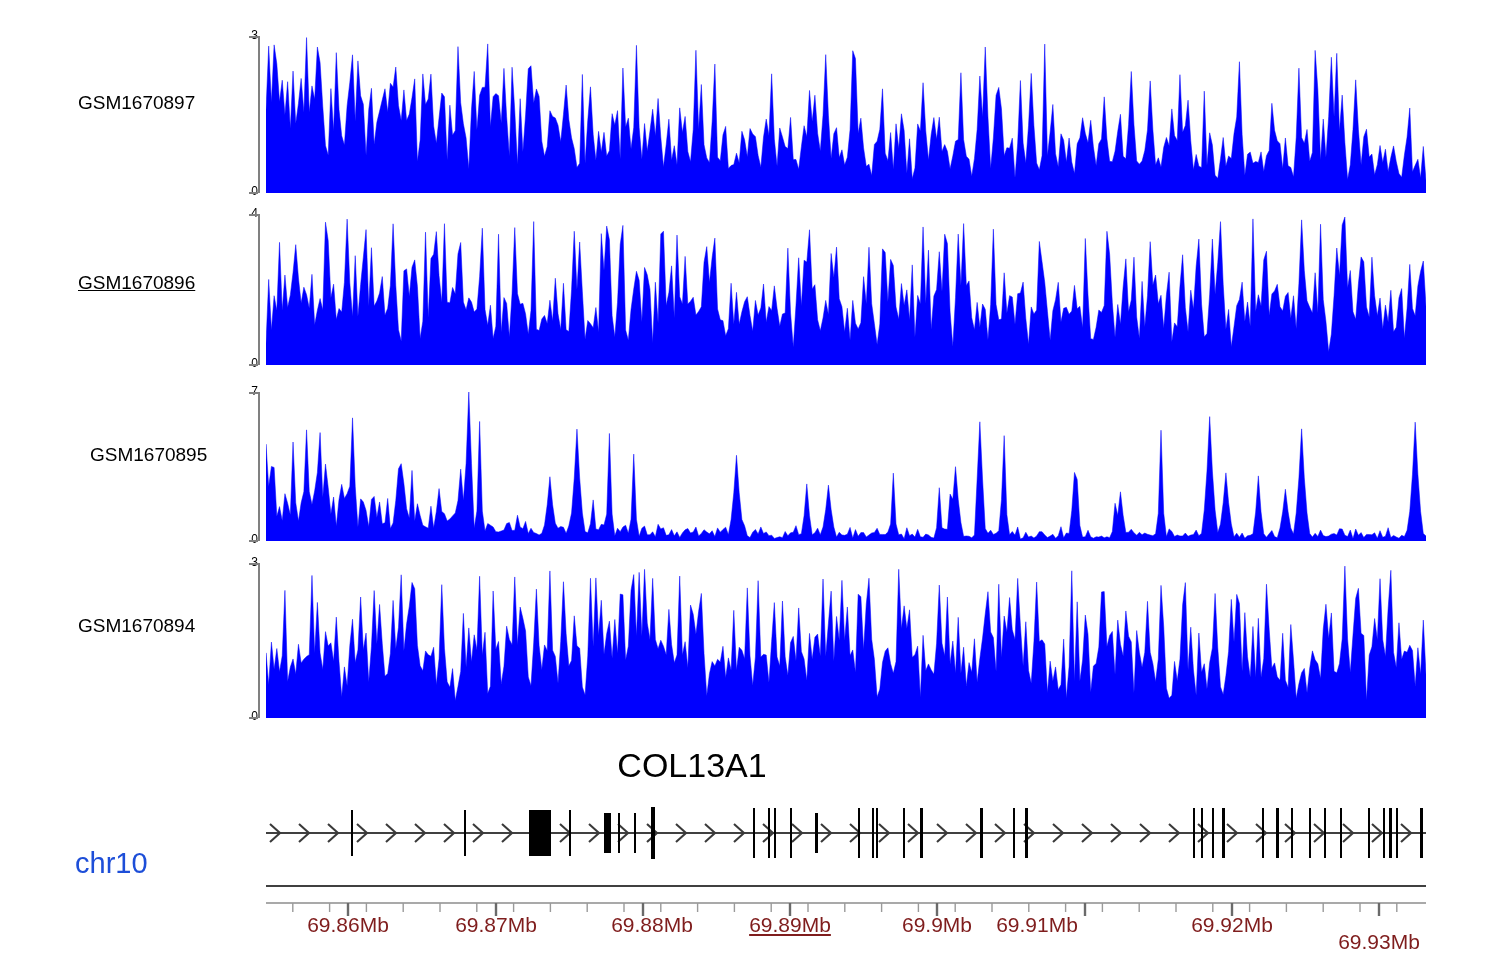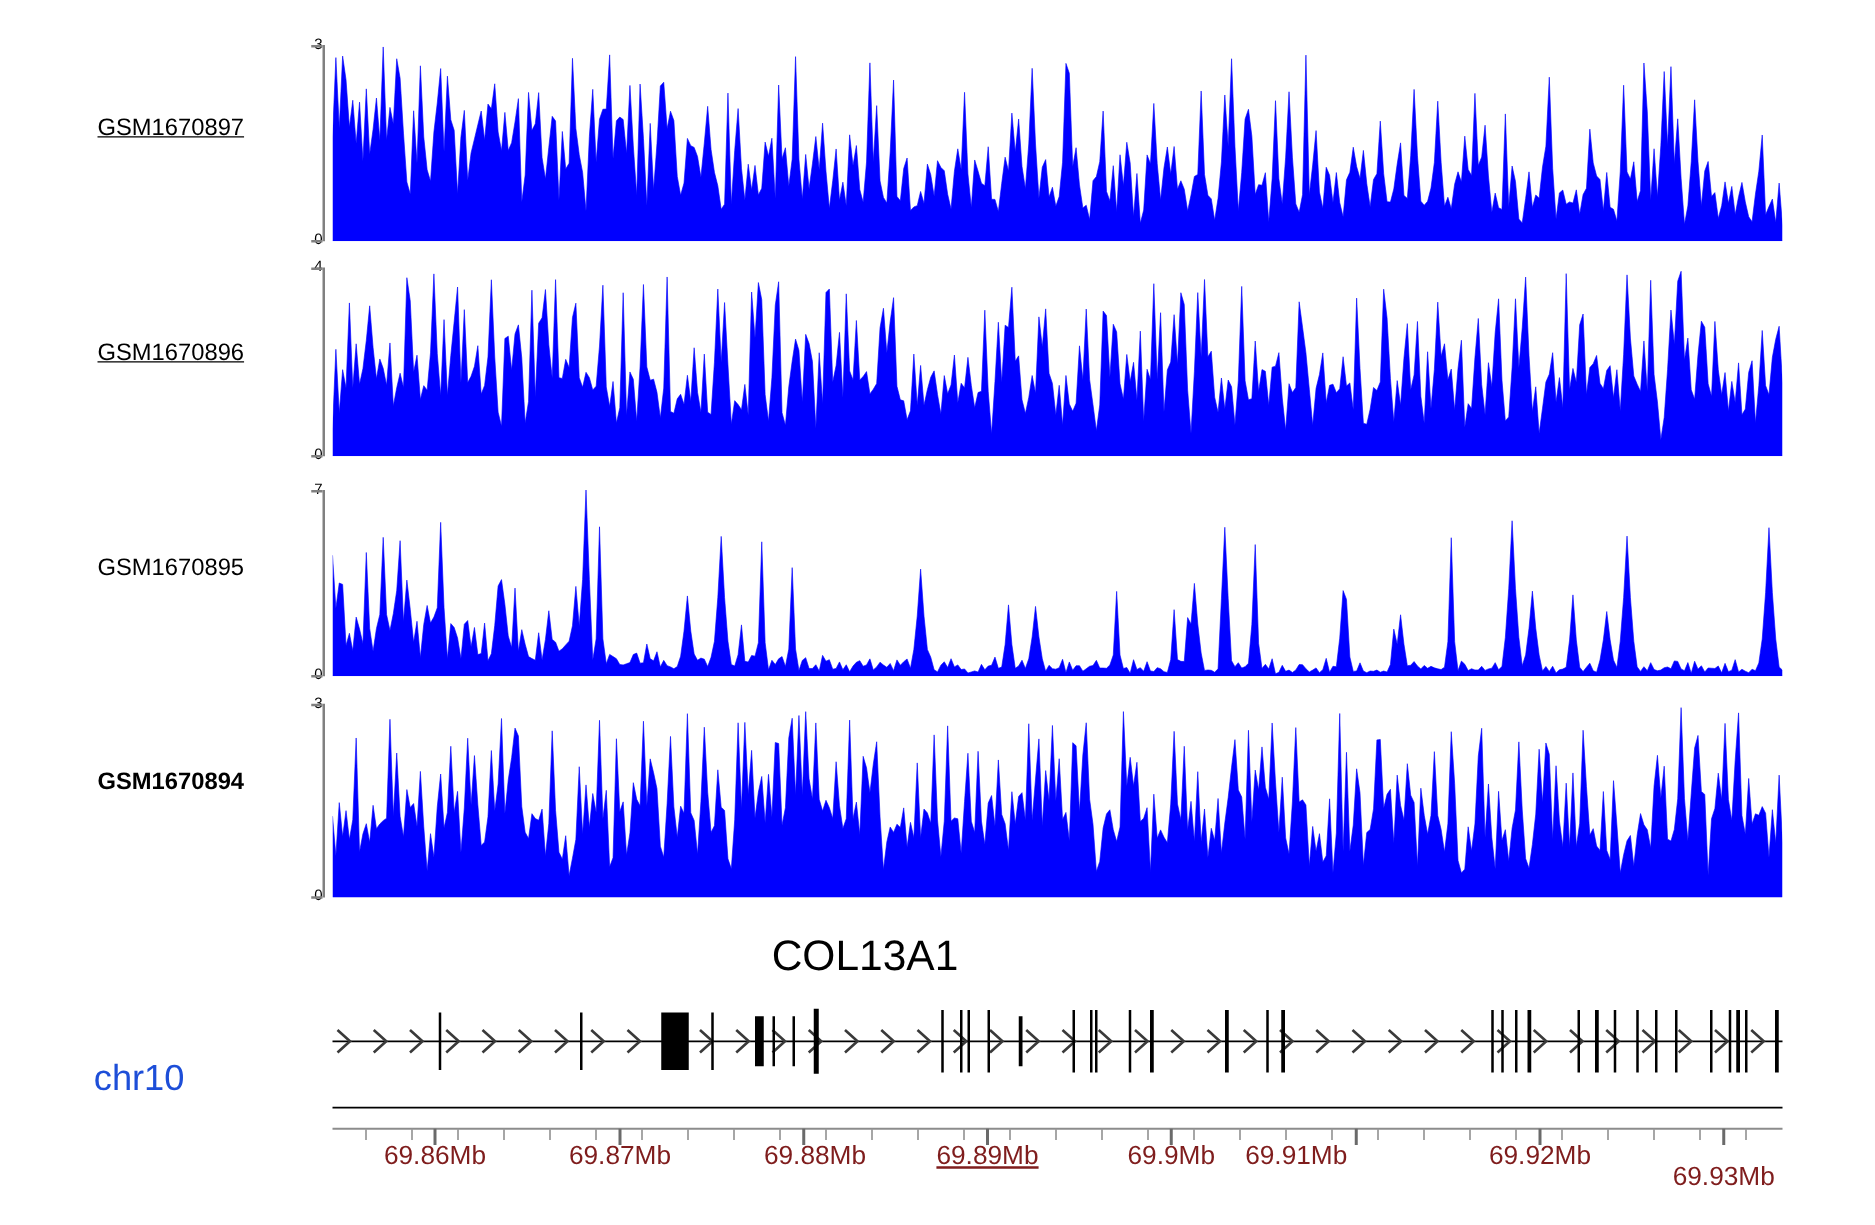--- a/index.html
+++ b/index.html
@@ -62,21 +62,21 @@
     font-size:21px;
     color:#7f1d1d;
     white-space:nowrap;
     transform:translateX(-50%);
   }
 </style>
 </head>
 <body>
 
 <div id="stage">
-    <div class="track-label" style="left: 78px; top: 92px; text-decoration: underline;">GSM1670897</div>
+    <div class="track-label" style="left: 78px; top: 92px;">GSM1670897</div>
     <div class="axis-max" style="left: 218px; top: 28px;">3</div>
     <div class="axis-min" style="left: 218px; top: 184px;">0</div>
     <div class="yaxis" style="left: 258px; top: 36px; height: 157px;"></div>
     <div class="ytick" style="left: 249px; top: 36px;"></div>
     <div class="ytick" style="left: 249px; top: 192px;"></div>
     <div class="plot" style="left: 266px; top: 36px; width: 1160px; height: 157px;">
       <svg width="1160" height="157" viewBox="0 0 1160 157" preserveAspectRatio="none">
         <path d="M0,157 L0.00,73.93 L2.70,10.08 L5.41,66.15 L8.11,8.86 L10.82,27.87 L13.52,65.84 L16.22,44.20 L18.93,78.80 L21.63,45.70 L24.34,92.55 L27.04,35.09 L29.74,87.40 L32.45,67.50 L35.15,42.43 L37.86,76.18 L40.56,1.57 L43.26,76.18 L45.97,49.91 L48.67,63.13 L51.38,10.99 L54.08,26.57 L56.78,70.52 L59.49,109.58 L62.19,119.26 L64.90,52.62 L67.60,94.63 L70.30,16.66 L73.01,73.60 L75.71,99.80 L78.41,108.99 L81.12,69.64 L83.82,46.42 L86.53,18.84 L89.23,85.16 L91.93,24.90 L94.64,59.80 L97.34,68.23 L100.05,119.29 L102.75,73.48 L105.45,52.30 L108.16,108.41 L110.86,86.32 L113.57,75.12 L116.27,63.81 L118.97,52.79 L121.68,76.11 L124.38,47.27 L127.09,51.07 L129.79,31.03 L132.49,69.58 L135.20,84.60 L137.90,53.91 L140.61,84.45 L143.31,78.12 L146.01,61.55 L148.72,42.90 L151.42,125.54 L154.13,104.08 L156.83,37.93 L159.53,68.45 L162.24,63.01 L164.94,38.11 L167.65,90.12 L170.35,107.25 L173.05,81.77 L175.76,57.04 L178.46,60.75 L181.17,123.94 L183.87,69.18 L186.57,99.17 L189.28,94.61 L191.98,10.63 L194.69,66.78 L197.39,87.77 L200.09,101.95 L202.80,132.71 L205.50,73.06 L208.21,35.44 L210.91,93.84 L213.61,59.31 L216.32,51.38 L219.02,51.25 L221.72,7.91 L224.43,90.74 L227.13,60.67 L229.84,57.59 L232.54,59.66 L235.24,86.89 L237.95,32.36 L240.65,80.73 L243.36,120.18 L246.06,31.23 L248.76,74.63 L251.47,128.39 L254.17,62.71 L256.88,115.85 L259.58,78.94 L262.28,32.82 L264.99,29.77 L267.69,67.03 L270.40,52.94 L273.10,60.48 L275.80,105.13 L278.51,120.23 L281.21,110.46 L283.92,74.72 L286.62,80.55 L289.32,81.93 L292.03,89.22 L294.73,105.77 L297.44,78.51 L300.14,49.04 L302.84,83.56 L305.55,101.84 L308.25,112.66 L310.96,131.45 L313.66,127.36 L316.36,38.45 L319.07,127.36 L321.77,84.33 L324.48,50.86 L327.18,98.62 L329.88,124.16 L332.59,95.37 L335.29,116.00 L338.00,96.34 L340.70,119.91 L343.40,114.63 L346.11,77.67 L348.81,88.95 L351.52,74.61 L354.22,123.02 L356.92,32.00 L359.63,91.00 L362.33,82.20 L365.03,112.92 L367.74,91.36 L370.44,9.32 L373.15,91.36 L375.85,123.23 L378.55,87.55 L381.26,114.92 L383.96,95.01 L386.67,73.23 L389.37,99.81 L392.07,62.50 L394.78,100.95 L397.48,130.89 L400.19,108.59 L402.89,83.17 L405.59,124.19 L408.30,109.73 L411.00,128.66 L413.71,71.87 L416.41,96.49 L419.11,80.43 L421.82,115.57 L424.52,125.76 L427.23,93.57 L429.93,14.29 L432.63,93.57 L435.34,48.51 L438.04,108.78 L440.75,121.91 L443.45,126.41 L446.15,85.61 L448.86,28.05 L451.56,121.14 L454.27,124.64 L456.97,98.83 L459.67,90.39 L462.38,132.42 L465.08,129.55 L467.79,128.52 L470.49,117.17 L473.19,126.76 L475.90,95.26 L478.60,103.80 L481.31,120.74 L484.01,92.55 L486.71,97.90 L489.42,100.63 L492.12,119.41 L494.83,131.13 L497.53,101.05 L500.23,83.05 L502.94,99.57 L505.64,37.83 L508.34,103.10 L511.05,130.07 L513.75,91.98 L516.46,100.91 L519.16,110.58 L521.86,112.59 L524.57,81.41 L527.27,123.41 L529.98,123.53 L532.68,133.21 L535.38,110.66 L538.09,89.73 L540.79,100.76 L543.50,54.45 L546.20,85.61 L548.90,59.23 L551.61,97.19 L554.31,114.96 L557.02,79.17 L559.72,18.64 L562.42,79.17 L565.13,122.41 L567.83,97.73 L570.54,91.67 L573.24,121.60 L575.94,113.80 L578.65,129.01 L581.35,121.24 L584.06,93.76 L586.76,14.70 L589.46,22.62 L592.17,97.28 L594.87,82.17 L597.58,111.93 L600.28,130.31 L602.98,128.19 L605.69,139.62 L608.39,108.56 L611.10,105.26 L613.80,93.30 L616.50,52.84 L619.21,117.15 L621.91,124.72 L624.62,96.56 L627.32,133.30 L630.02,87.83 L632.73,112.46 L635.43,77.81 L638.14,94.40 L640.84,137.20 L643.54,102.80 L646.25,142.64 L648.95,132.05 L651.66,87.93 L654.36,94.98 L657.06,46.74 L659.77,94.98 L662.47,124.06 L665.17,98.43 L667.88,81.59 L670.58,103.28 L673.29,81.20 L675.99,115.42 L678.69,108.60 L681.40,115.30 L684.10,132.74 L686.81,120.07 L689.51,105.15 L692.21,103.57 L694.92,36.78 L697.62,103.57 L700.33,120.26 L703.03,123.13 L705.73,140.13 L708.44,122.64 L711.14,93.55 L713.85,39.99 L716.55,81.07 L719.25,10.99 L721.96,81.07 L724.66,132.57 L727.37,102.04 L730.07,59.29 L732.77,51.40 L735.48,72.92 L738.18,119.63 L740.89,111.73 L743.59,112.18 L746.29,102.15 L749.00,141.63 L751.70,107.02 L754.41,44.55 L757.11,107.02 L759.81,127.10 L762.52,89.73 L765.22,37.42 L767.93,89.73 L770.63,127.10 L773.33,133.80 L776.04,119.77 L778.74,8.09 L781.45,119.77 L784.15,95.99 L786.85,68.47 L789.56,117.66 L792.26,130.69 L794.97,97.80 L797.67,104.18 L800.37,126.08 L803.08,102.03 L805.78,126.08 L808.48,137.47 L811.19,107.86 L813.89,101.85 L816.60,81.75 L819.30,97.27 L822.00,106.78 L824.71,84.30 L827.41,110.87 L830.12,129.42 L832.82,107.64 L835.52,102.93 L838.23,60.87 L840.93,102.93 L843.64,125.34 L846.34,125.68 L849.04,115.16 L851.75,95.28 L854.45,78.30 L857.16,120.34 L859.86,122.71 L862.56,88.65 L865.27,35.49 L867.97,88.65 L870.68,124.97 L873.38,128.19 L876.08,125.09 L878.79,114.48 L881.49,93.95 L884.20,44.91 L886.90,93.95 L889.60,128.98 L892.31,121.81 L895.01,130.94 L897.72,111.30 L900.42,101.46 L903.12,109.69 L905.83,72.90 L908.53,99.55 L911.24,104.42 L913.94,38.70 L916.64,96.34 L919.35,89.51 L922.05,64.17 L924.76,104.78 L927.46,133.79 L930.16,118.47 L932.87,130.13 L935.57,131.53 L938.28,55.14 L940.98,129.31 L943.68,96.80 L946.39,109.12 L949.09,139.26 L951.79,142.33 L954.50,122.72 L957.20,101.49 L959.91,129.91 L962.61,120.01 L965.31,122.57 L968.02,97.54 L970.72,80.96 L973.43,25.73 L976.13,98.66 L978.83,139.13 L981.54,118.32 L984.24,116.07 L986.95,127.33 L989.65,125.51 L992.35,126.47 L995.06,115.88 L997.76,135.40 L1000.47,119.65 L1003.17,114.62 L1005.87,67.30 L1008.58,94.33 L1011.28,104.80 L1013.99,107.66 L1016.69,132.54 L1019.39,101.97 L1022.10,129.82 L1024.80,131.44 L1027.51,140.86 L1030.21,101.51 L1032.91,32.14 L1035.62,101.51 L1038.32,107.26 L1041.03,93.43 L1043.73,125.20 L1046.43,116.43 L1049.14,14.39 L1051.84,53.54 L1054.55,124.12 L1057.25,83.02 L1059.95,121.32 L1062.66,80.63 L1065.36,21.23 L1068.07,80.63 L1070.77,17.32 L1073.47,94.92 L1076.18,59.06 L1078.88,106.56 L1081.59,143.41 L1084.29,128.71 L1086.99,93.36 L1089.70,43.86 L1092.40,93.36 L1095.10,128.71 L1097.81,100.82 L1100.51,93.19 L1103.22,121.10 L1105.92,118.09 L1108.62,138.70 L1111.33,128.63 L1114.03,109.50 L1116.74,126.55 L1119.44,113.14 L1122.14,135.67 L1124.85,121.31 L1127.55,109.93 L1130.26,125.53 L1132.96,137.44 L1135.66,141.35 L1138.37,119.25 L1141.07,100.97 L1143.78,71.99 L1146.48,135.75 L1149.18,129.29 L1151.89,123.28 L1154.59,141.98 L1157.30,110.44 L1160.00,144.48 L1160,157 Z" fill="#0000FF" stroke="#0000FF" stroke-width="0.5"></path>
       </svg>
     </div>
@@ -84,32 +84,32 @@
     <div class="axis-max" style="left: 218px; top: 206px;">4</div>
     <div class="axis-min" style="left: 218px; top: 356px;">0</div>
     <div class="yaxis" style="left: 258px; top: 214px; height: 151px;"></div>
     <div class="ytick" style="left: 249px; top: 214px;"></div>
     <div class="ytick" style="left: 249px; top: 364px;"></div>
     <div class="plot" style="left: 266px; top: 214px; width: 1160px; height: 151px;">
       <svg width="1160" height="151" viewBox="0 0 1160 151" preserveAspectRatio="none">
         <path d="M0,151 L0.00,129.46 L2.70,65.44 L5.41,116.31 L8.11,81.73 L10.82,96.48 L13.52,28.34 L16.22,96.48 L18.93,61.04 L21.63,93.46 L24.34,80.91 L27.04,58.48 L29.74,30.66 L32.45,64.01 L35.15,89.09 L37.86,73.18 L40.56,80.64 L43.26,94.13 L45.97,60.36 L48.67,110.72 L51.38,96.19 L54.08,84.56 L56.78,96.02 L59.49,8.16 L62.19,26.62 L64.90,83.68 L67.60,70.15 L70.30,105.52 L73.01,94.51 L75.71,98.10 L78.41,68.25 L81.12,5.10 L83.82,68.93 L86.53,102.42 L89.23,41.69 L91.93,102.42 L94.64,70.38 L97.34,43.21 L100.05,15.61 L102.75,92.06 L105.45,33.71 L108.16,92.02 L110.86,87.04 L113.57,79.02 L116.27,62.55 L118.97,101.25 L121.68,94.35 L124.38,71.59 L127.09,9.82 L129.79,71.59 L132.49,115.71 L135.20,126.97 L137.90,56.79 L140.61,54.90 L143.31,82.18 L146.01,53.20 L148.72,45.89 L151.42,72.41 L154.13,124.48 L156.83,107.16 L159.53,18.14 L162.24,103.68 L164.94,44.53 L167.65,40.24 L170.35,17.62 L173.05,61.74 L175.76,88.20 L178.46,9.69 L181.17,88.20 L183.87,88.73 L186.57,73.49 L189.28,79.98 L191.98,39.91 L194.69,28.53 L197.39,88.10 L200.09,95.80 L202.80,83.86 L205.50,88.12 L208.21,98.01 L210.91,94.94 L213.61,62.82 L216.32,14.15 L219.02,95.55 L221.72,111.26 L224.43,91.22 L227.13,124.44 L229.84,112.19 L232.54,20.19 L235.24,118.30 L237.95,83.55 L240.65,89.44 L243.36,122.90 L246.06,79.55 L248.76,13.59 L251.47,79.55 L254.17,90.18 L256.88,89.34 L259.58,99.88 L262.28,120.33 L264.99,96.47 L267.69,7.57 L270.40,115.14 L273.10,116.61 L275.80,105.07 L278.51,101.41 L281.21,109.54 L283.92,86.22 L286.62,106.94 L289.32,64.22 L292.03,99.80 L294.73,115.79 L297.44,69.25 L300.14,115.79 L302.84,117.56 L305.55,75.75 L308.25,17.23 L310.96,75.75 L313.66,28.03 L316.36,77.86 L319.07,125.34 L321.77,106.50 L324.48,109.69 L327.18,113.72 L329.88,93.52 L332.59,118.15 L335.29,19.62 L338.00,56.44 L340.70,12.06 L343.40,25.81 L346.11,101.63 L348.81,123.07 L351.52,88.18 L354.22,30.20 L356.92,11.40 L359.63,116.10 L362.33,126.29 L365.03,95.39 L367.74,75.00 L370.44,57.27 L373.15,66.36 L375.85,107.66 L378.55,53.49 L381.26,60.87 L383.96,75.20 L386.67,128.68 L389.37,68.21 L392.07,109.06 L394.78,19.97 L397.48,17.19 L400.19,91.53 L402.89,78.43 L405.59,51.89 L408.30,103.95 L411.00,21.07 L413.71,82.76 L416.41,89.91 L419.11,42.39 L421.82,89.91 L424.52,87.27 L427.23,83.27 L429.93,101.10 L432.63,97.42 L435.34,92.79 L438.04,48.16 L440.75,32.62 L443.45,68.41 L446.15,43.24 L448.86,24.12 L451.56,95.01 L454.27,105.85 L456.97,106.67 L459.67,121.79 L462.38,114.66 L465.08,69.23 L467.79,110.13 L470.49,78.34 L473.19,110.13 L475.90,97.74 L478.60,87.73 L481.31,82.69 L484.01,101.53 L486.71,117.27 L489.42,86.48 L492.12,100.99 L494.83,93.90 L497.53,70.00 L500.23,108.20 L502.94,92.59 L505.64,96.39 L508.34,71.88 L511.05,94.30 L513.75,112.26 L516.46,100.03 L519.16,99.05 L521.86,34.12 L524.57,99.05 L527.27,133.21 L529.98,91.23 L532.68,43.79 L535.38,92.02 L538.09,46.16 L540.79,48.02 L543.50,15.77 L546.20,74.93 L548.90,70.69 L551.61,105.83 L554.31,116.72 L557.02,103.92 L559.72,86.40 L562.42,100.60 L565.13,39.49 L567.83,63.59 L570.54,33.11 L573.24,84.69 L575.94,92.71 L578.65,118.03 L581.35,94.24 L584.06,126.08 L586.76,86.40 L589.46,109.16 L592.17,114.99 L594.87,108.63 L597.58,62.67 L600.28,89.75 L602.98,33.22 L605.69,89.75 L608.39,109.77 L611.10,130.58 L613.80,109.92 L616.50,34.87 L619.21,38.49 L621.91,87.71 L624.62,45.38 L627.32,51.53 L630.02,92.97 L632.73,105.18 L635.43,69.55 L638.14,91.23 L640.84,75.85 L643.54,105.92 L646.25,50.88 L648.95,122.95 L651.66,81.41 L654.36,89.65 L657.06,12.95 L659.77,89.65 L662.47,36.16 L665.17,115.39 L667.88,81.94 L670.58,75.60 L673.29,37.74 L675.99,77.42 L678.69,20.18 L681.40,29.57 L684.10,98.05 L686.81,132.50 L689.51,83.42 L692.21,20.09 L694.92,71.45 L697.62,9.59 L700.33,71.45 L703.03,66.93 L705.73,103.71 L708.44,115.78 L711.14,88.39 L713.85,113.14 L716.55,90.00 L719.25,95.35 L721.96,125.72 L724.66,90.62 L727.37,15.13 L730.07,90.62 L732.77,105.77 L735.48,104.94 L738.18,58.81 L740.89,99.11 L743.59,81.64 L746.29,83.07 L749.00,110.21 L751.70,79.70 L754.41,78.90 L757.11,68.12 L759.81,104.38 L762.52,130.28 L765.22,92.95 L767.93,100.05 L770.63,96.08 L773.33,27.44 L776.04,47.81 L778.74,68.32 L781.45,97.37 L784.15,126.29 L786.85,96.69 L789.56,85.65 L792.26,68.33 L794.97,108.12 L797.67,94.27 L800.37,93.32 L803.08,100.16 L805.78,97.07 L808.48,71.39 L811.19,94.84 L813.89,92.33 L816.60,113.87 L819.30,24.49 L822.00,80.78 L824.71,124.64 L827.41,125.42 L830.12,113.32 L832.82,96.01 L835.52,98.39 L838.23,91.58 L840.93,17.30 L843.64,40.26 L846.34,88.71 L849.04,123.31 L851.75,90.47 L854.45,110.22 L857.16,72.60 L859.86,44.88 L862.56,97.78 L865.27,85.92 L867.97,43.17 L870.68,103.07 L873.38,124.61 L876.08,67.41 L878.79,112.84 L881.49,81.64 L884.20,27.69 L886.90,71.08 L889.60,61.03 L892.31,89.87 L895.01,81.25 L897.72,114.25 L900.42,80.69 L903.12,58.18 L905.83,127.80 L908.53,108.92 L911.24,112.84 L913.94,72.26 L916.64,40.77 L919.35,93.68 L922.05,117.74 L924.76,76.16 L927.46,95.37 L930.16,52.09 L932.87,25.05 L935.57,90.05 L938.28,122.77 L940.98,119.51 L943.68,80.14 L946.39,25.03 L949.09,80.14 L951.79,48.26 L954.50,7.65 L957.20,70.37 L959.91,115.16 L962.61,95.44 L965.31,132.74 L968.02,112.55 L970.72,91.64 L973.43,85.41 L976.13,68.14 L978.83,107.50 L981.54,88.05 L984.24,112.25 L986.95,4.90 L989.65,97.74 L992.35,80.75 L995.06,91.88 L997.76,45.89 L1000.47,37.20 L1003.17,101.60 L1005.87,80.01 L1008.58,76.90 L1011.28,70.35 L1013.99,92.67 L1016.69,96.92 L1019.39,82.33 L1022.10,78.50 L1024.80,104.14 L1027.51,81.77 L1030.21,114.72 L1032.91,69.38 L1035.62,5.89 L1038.32,56.47 L1041.03,86.83 L1043.73,93.34 L1046.43,99.11 L1049.14,58.75 L1051.84,99.11 L1054.55,10.20 L1057.25,85.63 L1059.95,107.54 L1062.66,137.78 L1065.36,120.07 L1068.07,81.42 L1070.77,34.01 L1073.47,61.48 L1076.18,10.97 L1078.88,3.02 L1081.59,74.05 L1084.29,56.48 L1086.99,97.83 L1089.70,105.30 L1092.40,69.75 L1095.10,42.93 L1097.81,47.87 L1100.51,92.99 L1103.22,103.07 L1105.92,43.15 L1108.62,81.78 L1111.33,101.82 L1114.03,84.05 L1116.74,115.01 L1119.44,91.14 L1122.14,107.93 L1124.85,76.30 L1127.55,117.80 L1130.26,113.27 L1132.96,83.92 L1135.66,74.59 L1138.37,124.33 L1141.07,94.40 L1143.78,50.38 L1146.48,94.40 L1149.18,101.86 L1151.89,71.88 L1154.59,57.37 L1157.30,47.00 L1160.00,92.51 L1160,151 Z" fill="#0000FF" stroke="#0000FF" stroke-width="0.5"></path>
       </svg>
     </div>
-    <div class="track-label" style="left: 78px; top: 444px;">GSM1670895</div>
+    <div class="track-label" style="left: 90px; top: 444px;">GSM1670895</div>
     <div class="axis-max" style="left: 218px; top: 384px;">7</div>
     <div class="axis-min" style="left: 218px; top: 532px;">0</div>
     <div class="yaxis" style="left: 258px; top: 392px; height: 149px;"></div>
     <div class="ytick" style="left: 249px; top: 392px;"></div>
     <div class="ytick" style="left: 249px; top: 540px;"></div>
     <div class="plot" style="left: 266px; top: 392px; width: 1160px; height: 149px;">
       <svg width="1160" height="149" viewBox="0 0 1160 149" preserveAspectRatio="none">
         <path d="M0,149 L0.00,52.15 L2.70,94.52 L5.41,74.39 L8.11,75.51 L10.82,124.32 L13.52,114.61 L16.22,128.57 L18.93,101.68 L21.63,111.18 L24.34,122.87 L27.04,50.00 L29.74,110.76 L32.45,129.09 L35.15,110.82 L37.86,99.61 L40.56,37.87 L43.26,99.61 L45.97,112.49 L48.67,98.87 L51.38,80.46 L54.08,40.56 L56.78,105.37 L59.49,72.06 L62.19,95.41 L64.90,121.88 L67.60,105.01 L70.30,134.11 L73.01,107.50 L75.71,92.37 L78.41,106.40 L81.12,101.65 L83.82,94.27 L86.53,25.87 L89.23,94.27 L91.93,135.10 L94.64,106.86 L97.34,109.99 L100.05,118.39 L102.75,134.78 L105.45,107.39 L108.16,104.41 L110.86,125.44 L113.57,109.98 L116.27,131.69 L118.97,130.80 L121.68,106.45 L124.38,136.51 L127.09,130.95 L129.79,108.39 L132.49,76.80 L135.20,71.67 L137.90,91.58 L140.61,116.70 L143.31,126.04 L146.01,78.46 L148.72,129.05 L151.42,111.72 L154.13,123.38 L156.83,133.29 L159.53,134.87 L162.24,136.14 L164.94,114.20 L167.65,135.90 L170.35,119.53 L173.05,96.60 L175.76,119.53 L178.46,121.72 L181.17,128.95 L183.87,127.03 L186.57,123.90 L189.28,120.99 L191.98,108.57 L194.69,77.12 L197.39,108.57 L200.09,71.52 L202.80,0.00 L205.50,71.52 L208.21,135.96 L210.91,119.11 L213.61,29.44 L216.32,119.11 L219.02,138.94 L221.72,131.51 L224.43,133.24 L227.13,134.96 L229.84,139.63 L232.54,139.92 L235.24,139.00 L237.95,138.01 L240.65,131.59 L243.36,130.49 L246.06,138.50 L248.76,138.23 L251.47,123.19 L254.17,134.96 L256.88,136.66 L259.58,129.41 L262.28,141.54 L264.99,136.28 L267.69,140.52 L270.40,141.50 L273.10,142.98 L275.80,141.29 L278.51,132.94 L281.21,112.87 L283.92,84.76 L286.62,112.87 L289.32,131.21 L292.03,136.19 L294.73,134.47 L297.44,135.30 L300.14,141.27 L302.84,133.86 L305.55,121.03 L308.25,86.06 L310.96,37.11 L313.66,86.06 L316.36,121.03 L319.07,139.61 L321.77,140.82 L324.48,131.70 L327.18,107.91 L329.88,137.08 L332.59,137.63 L335.29,132.35 L338.00,132.95 L340.70,122.11 L343.40,41.45 L346.11,122.11 L348.81,143.86 L351.52,136.22 L354.22,139.63 L356.92,135.09 L359.63,133.25 L362.33,141.14 L365.03,127.28 L367.74,62.10 L370.44,127.28 L373.15,144.35 L375.85,136.33 L378.55,134.11 L381.26,142.77 L383.96,142.83 L386.67,139.79 L389.37,144.77 L392.07,132.29 L394.78,136.91 L397.48,135.77 L400.19,143.36 L402.89,142.76 L405.59,137.56 L408.30,143.83 L411.00,139.82 L413.71,145.41 L416.41,140.89 L419.11,137.84 L421.82,136.52 L424.52,141.01 L427.23,139.93 L429.93,135.09 L432.63,143.92 L435.34,141.50 L438.04,137.74 L440.75,140.03 L443.45,141.83 L446.15,138.76 L448.86,144.53 L451.56,135.90 L454.27,140.24 L456.97,137.42 L459.67,135.18 L462.38,142.59 L465.08,127.57 L467.79,100.79 L470.49,63.29 L473.19,100.79 L475.90,127.57 L478.60,133.76 L481.31,143.78 L484.01,145.53 L486.71,140.17 L489.42,137.41 L492.12,142.02 L494.83,134.96 L497.53,141.51 L500.23,139.93 L502.94,143.68 L505.64,143.14 L508.34,146.40 L511.05,145.57 L513.75,144.72 L516.46,145.69 L519.16,139.49 L521.86,143.81 L524.57,140.87 L527.27,140.21 L529.98,133.67 L532.68,142.65 L535.38,141.64 L538.09,123.63 L540.79,91.91 L543.50,123.63 L546.20,142.66 L548.90,140.79 L551.61,136.16 L554.31,142.73 L557.02,135.03 L559.72,117.57 L562.42,93.12 L565.13,117.57 L567.83,135.03 L570.54,145.02 L573.24,140.23 L575.94,142.92 L578.65,143.33 L581.35,142.13 L584.06,135.39 L586.76,146.05 L589.46,137.57 L592.17,144.26 L594.87,140.61 L597.58,140.57 L600.28,144.95 L602.98,143.01 L605.69,140.99 L608.39,140.46 L611.10,136.28 L613.80,142.42 L616.50,142.43 L619.21,142.61 L621.91,140.00 L624.62,132.03 L627.32,81.11 L630.02,132.03 L632.73,142.82 L635.43,142.04 L638.14,146.68 L640.84,135.74 L643.54,143.63 L646.25,142.10 L648.95,145.08 L651.66,137.34 L654.36,144.71 L657.06,145.24 L659.77,142.11 L662.47,142.99 L665.17,145.33 L667.88,145.97 L670.58,135.68 L673.29,95.72 L675.99,135.68 L678.69,137.09 L681.40,137.27 L684.10,102.07 L686.81,107.21 L689.51,74.70 L692.21,107.21 L694.92,130.43 L697.62,144.36 L700.33,143.96 L703.03,144.24 L705.73,145.76 L708.44,143.07 L711.14,87.02 L713.85,29.80 L716.55,87.02 L719.25,136.55 L721.96,141.37 L724.66,138.16 L727.37,142.45 L730.07,141.34 L732.77,138.64 L735.48,107.54 L738.18,43.65 L740.89,122.66 L743.59,142.74 L746.29,139.49 L749.00,143.12 L751.70,134.98 L754.41,147.02 L757.11,145.87 L759.81,140.24 L762.52,145.07 L765.22,144.05 L767.93,145.98 L770.63,144.03 L773.33,139.64 L776.04,139.75 L778.74,142.99 L781.45,145.58 L784.15,144.07 L786.85,142.32 L789.56,146.16 L792.26,143.70 L794.97,134.69 L797.67,145.86 L800.37,141.02 L803.08,141.38 L805.78,118.54 L808.48,80.46 L811.19,87.50 L813.89,133.62 L816.60,145.12 L819.30,144.78 L822.00,138.26 L824.71,144.82 L827.41,146.15 L830.12,144.82 L832.82,145.07 L835.52,144.04 L838.23,145.77 L840.93,144.82 L843.64,145.65 L846.34,139.56 L849.04,111.25 L851.75,123.43 L854.45,99.83 L857.16,123.43 L859.86,140.54 L862.56,140.20 L865.27,137.24 L867.97,140.84 L870.68,143.14 L873.38,140.34 L876.08,142.68 L878.79,141.07 L881.49,142.29 L884.20,143.05 L886.90,143.63 L889.60,141.75 L892.31,121.30 L895.01,38.19 L897.72,121.30 L900.42,144.55 L903.12,136.89 L905.83,139.38 L908.53,144.44 L911.24,143.00 L913.94,143.95 L916.64,143.97 L919.35,141.06 L922.05,144.31 L924.76,143.11 L927.46,142.54 L930.16,138.10 L932.87,143.80 L935.57,141.23 L938.28,117.91 L940.98,79.04 L943.68,24.62 L946.39,79.04 L949.09,117.91 L951.79,140.53 L954.50,131.97 L957.20,110.69 L959.91,80.89 L962.61,110.69 L965.31,131.97 L968.02,144.74 L970.72,141.20 L973.43,145.13 L976.13,140.99 L978.83,146.30 L981.54,143.84 L984.24,143.26 L986.95,141.77 L989.65,120.06 L992.35,83.90 L995.06,120.06 L997.76,141.77 L1000.47,145.29 L1003.17,141.78 L1005.87,138.52 L1008.58,144.61 L1011.28,145.76 L1013.99,136.05 L1016.69,119.87 L1019.39,97.21 L1022.10,119.87 L1024.80,136.05 L1027.51,141.99 L1030.21,120.97 L1032.91,85.93 L1035.62,36.87 L1038.32,85.93 L1041.03,120.97 L1043.73,141.49 L1046.43,145.12 L1049.14,141.36 L1051.84,144.56 L1054.55,138.11 L1057.25,143.58 L1059.95,144.60 L1062.66,144.03 L1065.36,142.17 L1068.07,141.60 L1070.77,142.95 L1073.47,136.73 L1076.18,137.10 L1078.88,143.16 L1081.59,144.58 L1084.29,138.07 L1086.99,146.58 L1089.70,137.01 L1092.40,143.30 L1095.10,140.58 L1097.81,145.59 L1100.51,142.38 L1103.22,142.57 L1105.92,142.77 L1108.62,140.77 L1111.33,146.29 L1114.03,138.68 L1116.74,145.36 L1119.44,144.13 L1122.14,135.70 L1124.85,145.57 L1127.55,143.41 L1130.26,144.98 L1132.96,146.18 L1135.66,143.35 L1138.37,144.60 L1141.07,138.33 L1143.78,119.29 L1146.48,82.14 L1149.18,30.14 L1151.89,82.14 L1154.59,119.29 L1157.30,141.57 L1160.00,144.12 L1160,149 Z" fill="#0000FF" stroke="#0000FF" stroke-width="0.5"></path>
       </svg>
     </div>
-    <div class="track-label" style="left: 78px; top: 615px; font-weight: bold;">GSM1670894</div>
+    <div class="track-label" style="left: 78px; top: 615px;">GSM1670894</div>
     <div class="axis-max" style="left: 218px; top: 555px;">3</div>
     <div class="axis-min" style="left: 218px; top: 709px;">0</div>
     <div class="yaxis" style="left: 258px; top: 563px; height: 155px;"></div>
     <div class="ytick" style="left: 249px; top: 563px;"></div>
     <div class="ytick" style="left: 249px; top: 717px;"></div>
     <div class="plot" style="left: 266px; top: 563px; width: 1160px; height: 155px;">
       <svg width="1160" height="155" viewBox="0 0 1160 155" preserveAspectRatio="none">
         <path d="M0,155 L0.00,89.89 L2.70,121.65 L5.41,79.10 L8.11,106.28 L10.82,85.50 L13.52,108.64 L16.22,92.82 L18.93,27.38 L21.63,118.50 L24.34,104.09 L27.04,95.94 L29.74,110.89 L32.45,81.26 L35.15,99.92 L37.86,96.15 L40.56,93.50 L43.26,91.64 L45.97,12.44 L48.67,89.99 L51.38,39.42 L54.08,89.99 L56.78,106.43 L59.49,68.65 L62.19,83.04 L64.90,79.82 L67.60,98.14 L70.30,54.10 L73.01,98.47 L75.71,133.87 L78.41,103.92 L81.12,122.76 L83.82,82.46 L86.53,56.20 L89.23,99.43 L91.93,86.93 L94.64,33.99 L97.34,86.93 L100.05,70.09 L102.75,119.03 L105.45,83.31 L108.16,27.55 L110.86,80.98 L113.57,41.45 L116.27,80.87 L118.97,113.30 L121.68,110.60 L124.38,90.48 L127.09,37.43 L129.79,85.87 L132.49,64.25 L135.20,11.80 L137.90,87.85 L140.61,60.81 L143.31,43.13 L146.01,19.46 L148.72,25.74 L151.42,82.29 L154.13,102.78 L156.83,107.85 L159.53,87.93 L162.24,91.84 L164.94,93.22 L167.65,84.27 L170.35,121.70 L173.05,95.74 L175.76,21.67 L178.46,85.26 L181.17,118.84 L183.87,124.31 L186.57,105.58 L189.28,137.50 L191.98,123.53 L194.69,108.50 L197.39,50.38 L200.09,104.33 L202.80,64.92 L205.50,99.00 L208.21,71.82 L210.91,86.98 L213.61,13.22 L216.32,91.99 L219.02,69.25 L221.72,130.46 L224.43,123.25 L227.13,27.99 L229.84,86.37 L232.54,78.49 L235.24,121.00 L237.95,103.33 L240.65,63.14 L243.36,76.45 L246.06,81.65 L248.76,13.95 L251.47,81.65 L254.17,44.09 L256.88,55.20 L259.58,67.98 L262.28,113.94 L264.99,122.78 L267.69,79.87 L270.40,26.12 L273.10,82.51 L275.80,106.78 L278.51,81.93 L281.21,87.68 L283.92,7.93 L286.62,87.20 L289.32,93.38 L292.03,120.34 L294.73,78.36 L297.44,18.75 L300.14,70.64 L302.84,102.93 L305.55,97.54 L308.25,52.85 L310.96,82.72 L313.66,85.37 L316.36,124.06 L319.07,132.08 L321.77,92.88 L324.48,15.24 L327.18,83.85 L329.88,14.92 L332.59,72.44 L335.29,37.29 L338.00,91.33 L340.70,70.65 L343.40,58.15 L346.11,95.25 L348.81,56.48 L351.52,90.52 L354.22,31.00 L356.92,31.82 L359.63,97.11 L362.33,83.22 L365.03,27.39 L367.74,11.58 L370.44,73.10 L373.15,9.39 L375.85,73.10 L378.55,6.32 L381.26,60.07 L383.96,76.43 L386.67,15.33 L389.37,76.43 L392.07,85.80 L394.78,77.22 L397.48,83.14 L400.19,91.78 L402.89,46.39 L405.59,81.54 L408.30,99.75 L411.00,91.92 L413.71,13.07 L416.41,91.92 L419.11,78.69 L421.82,104.80 L424.52,42.06 L427.23,51.28 L429.93,71.27 L432.63,48.36 L435.34,30.41 L438.04,90.67 L440.75,132.77 L443.45,110.65 L446.15,98.58 L448.86,102.90 L451.56,96.34 L454.27,98.95 L456.97,83.30 L459.67,114.67 L462.38,94.89 L465.08,107.14 L467.79,47.32 L470.49,107.14 L473.19,84.23 L475.90,87.33 L478.60,95.64 L481.31,24.91 L484.01,93.01 L486.71,122.42 L489.42,93.97 L492.12,17.69 L494.83,93.97 L497.53,91.37 L500.23,92.03 L502.94,119.58 L505.64,78.21 L508.34,39.58 L511.05,93.98 L513.75,103.01 L516.46,38.03 L519.16,93.86 L521.86,112.53 L524.57,79.49 L527.27,73.42 L529.98,97.77 L532.68,44.95 L535.38,88.55 L538.09,96.01 L540.79,117.39 L543.50,70.38 L546.20,96.18 L548.90,74.16 L551.61,71.11 L554.31,93.22 L557.02,16.00 L559.72,93.22 L562.42,60.19 L565.13,28.12 L567.83,97.89 L570.54,53.46 L573.24,77.57 L575.94,17.35 L578.65,77.57 L581.35,43.98 L584.06,92.55 L586.76,86.94 L589.46,109.60 L592.17,31.16 L594.87,33.65 L597.58,86.74 L600.28,40.93 L602.98,15.22 L605.69,76.37 L608.39,96.35 L611.10,134.10 L613.80,126.12 L616.50,99.45 L619.21,88.13 L621.91,84.82 L624.62,100.74 L627.32,110.21 L630.02,98.59 L632.73,6.27 L635.43,65.87 L638.14,42.86 L640.84,65.59 L643.54,46.84 L646.25,94.16 L648.95,91.68 L651.66,83.16 L654.36,134.33 L657.06,72.32 L659.77,107.50 L662.47,100.91 L665.17,106.78 L667.88,111.24 L670.58,80.22 L673.29,22.05 L675.99,80.22 L678.69,92.71 L681.40,34.01 L684.10,101.22 L686.81,78.07 L689.51,110.26 L692.21,54.34 L694.92,110.26 L697.62,84.20 L700.33,123.08 L703.03,99.62 L705.73,109.36 L708.44,75.81 L711.14,119.30 L713.85,95.40 L716.55,75.07 L719.25,50.76 L721.96,28.71 L724.66,68.98 L727.37,74.61 L730.07,108.18 L732.77,21.23 L735.48,94.39 L738.18,53.04 L740.89,68.98 L743.59,34.53 L746.29,66.87 L749.00,76.46 L751.70,15.38 L754.41,62.70 L757.11,103.08 L759.81,58.76 L762.52,107.32 L765.22,120.29 L767.93,78.54 L770.63,19.07 L773.33,78.54 L776.04,76.85 L778.74,80.98 L781.45,129.73 L784.15,98.14 L786.85,118.01 L789.56,103.93 L792.26,126.66 L794.97,121.64 L797.67,76.06 L800.37,135.26 L803.08,103.33 L805.78,7.80 L808.48,118.20 L811.19,38.83 L813.89,117.91 L816.60,97.08 L819.30,52.04 L822.00,71.20 L824.71,129.26 L827.41,103.06 L830.12,100.58 L832.82,84.10 L835.52,28.96 L838.23,28.58 L840.93,83.59 L843.64,72.42 L846.34,68.44 L849.04,111.48 L851.75,57.09 L854.45,81.21 L857.16,93.09 L859.86,47.95 L862.56,73.13 L865.27,78.90 L867.97,129.74 L870.68,67.54 L873.38,89.28 L876.08,104.32 L878.79,89.35 L881.49,38.30 L884.20,89.35 L886.90,100.65 L889.60,118.69 L892.31,96.05 L895.01,22.36 L897.72,63.85 L900.42,125.32 L903.12,135.31 L905.83,132.31 L908.53,98.45 L911.24,117.76 L913.94,96.16 L916.64,41.85 L919.35,19.60 L922.05,107.06 L924.76,64.19 L927.46,107.06 L930.16,132.22 L932.87,70.04 L935.57,109.33 L938.28,100.74 L940.98,125.93 L943.68,99.51 L946.39,84.96 L949.09,30.49 L951.79,84.96 L954.50,123.87 L957.20,131.52 L959.91,112.57 L962.61,88.26 L965.31,36.35 L968.02,79.07 L970.72,31.38 L973.43,40.46 L976.13,108.17 L978.83,49.63 L981.54,93.85 L984.24,114.33 L986.95,63.50 L989.65,114.33 L992.35,55.34 L995.06,114.19 L997.76,95.53 L1000.47,21.18 L1003.17,66.24 L1005.87,105.07 L1008.58,99.90 L1011.28,113.83 L1013.99,117.32 L1016.69,70.22 L1019.39,117.32 L1022.10,124.55 L1024.80,61.53 L1027.51,96.96 L1030.21,135.33 L1032.91,120.77 L1035.62,109.67 L1038.32,105.38 L1041.03,129.75 L1043.73,104.97 L1046.43,87.86 L1049.14,96.82 L1051.84,100.86 L1054.55,115.39 L1057.25,65.89 L1059.95,41.26 L1062.66,75.52 L1065.36,49.94 L1068.07,108.31 L1070.77,109.87 L1073.47,100.52 L1076.18,76.01 L1078.88,3.10 L1081.59,76.01 L1084.29,109.58 L1086.99,71.94 L1089.70,35.37 L1092.40,25.34 L1095.10,70.21 L1097.81,72.51 L1100.51,137.21 L1103.22,92.01 L1105.92,83.83 L1108.62,55.53 L1111.33,76.65 L1114.03,15.72 L1116.74,76.65 L1119.44,93.39 L1122.14,45.47 L1124.85,7.31 L1127.55,89.36 L1130.26,104.46 L1132.96,59.77 L1135.66,96.18 L1138.37,88.05 L1141.07,89.23 L1143.78,82.28 L1146.48,87.55 L1149.18,123.08 L1151.89,84.75 L1154.59,111.48 L1157.30,57.09 L1160.00,111.48 L1160,155 Z" fill="#0000FF" stroke="#0000FF" stroke-width="0.5"></path>
       </svg>
     </div>

